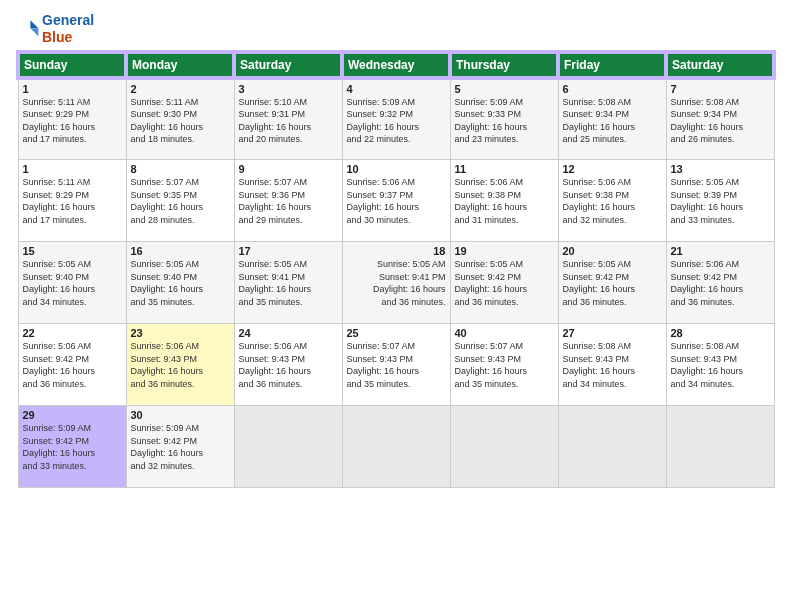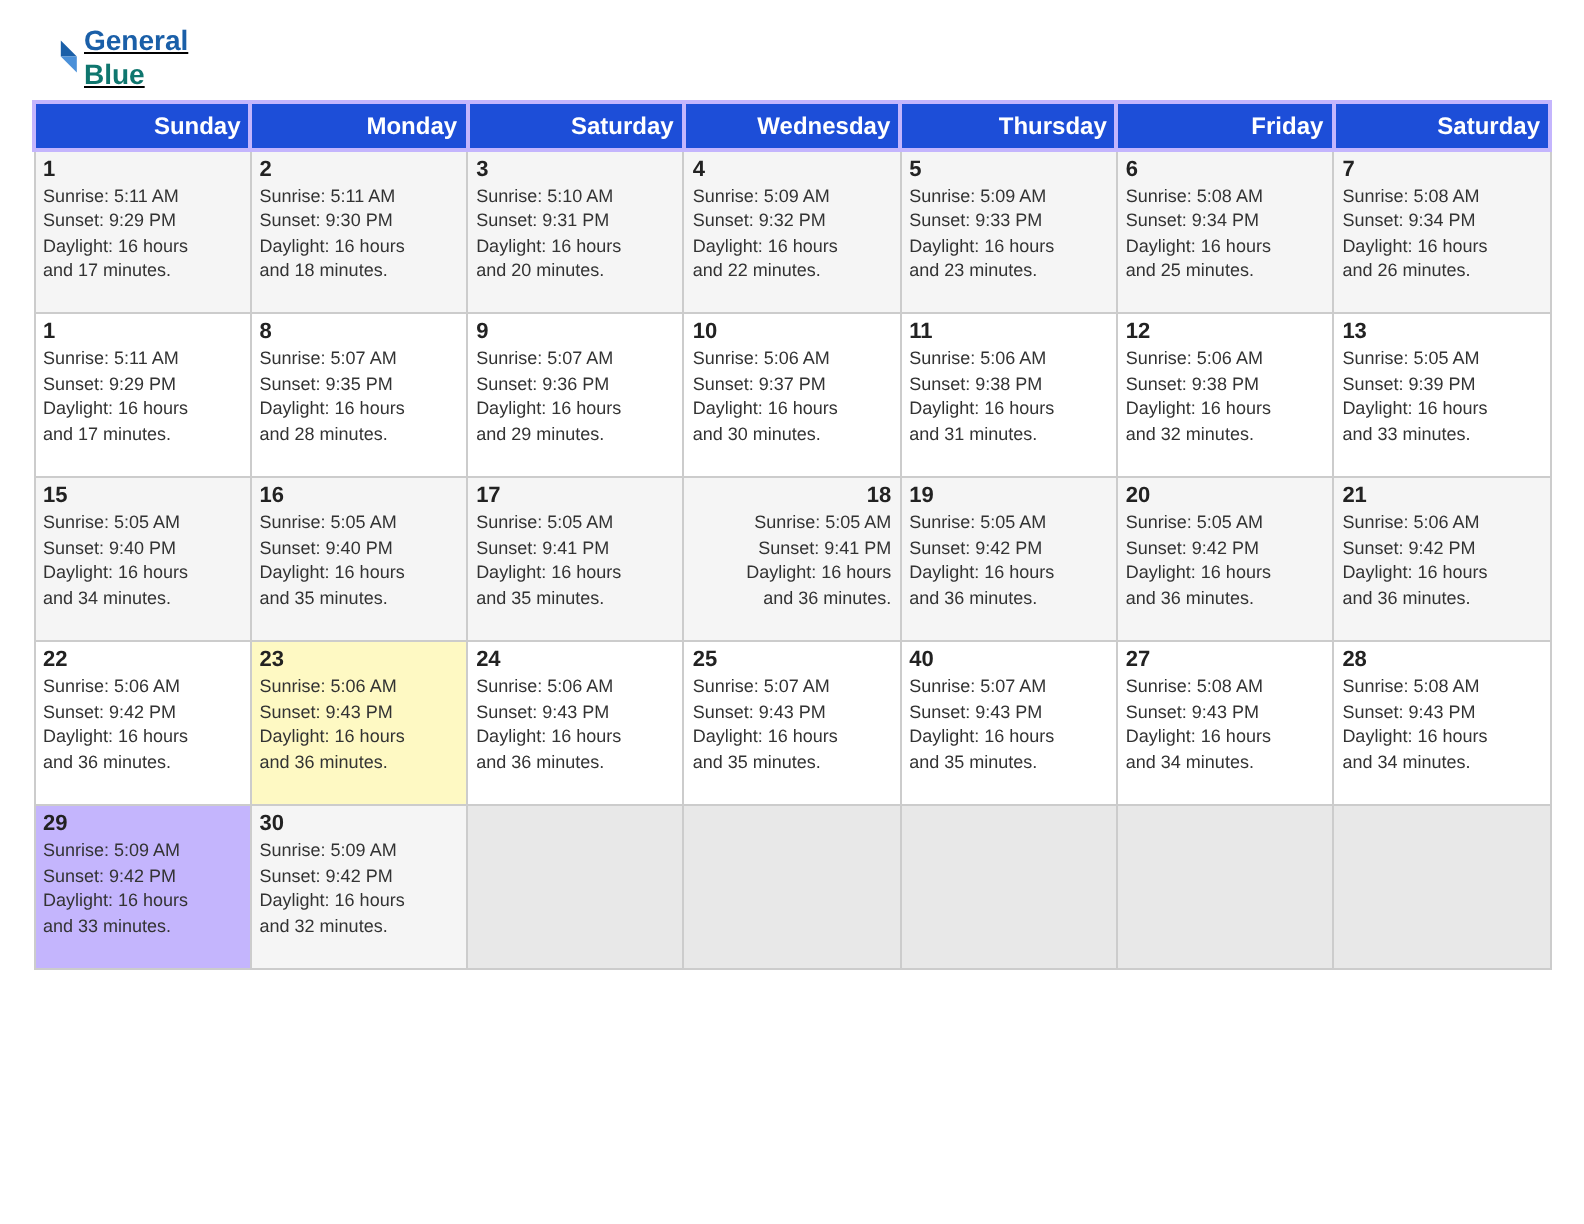--- a/index.html
+++ b/index.html
@@ -13,21 +13,20 @@
     .page {
       width: 792px;
       height: 612px;
       padding: 12px 16px;
     }
     .header {
       display: flex;
       align-items: flex-start;
       justify-content: space-between;
       margin-bottom: 4px;
-      text-decoration: underline;
     }
     .logo {
       display: flex;
       align-items: center;
     }
     .logo-text {
       font-size: 14px;
       font-weight: bold;
       color: #333;
       line-height: 1.2;
@@ -51,27 +50,27 @@
     .location {
       font-size: 13px;
       color: #333;
     }
     .calendar {
       width: 100%;
       border-collapse: collapse;
       table-layout: fixed;
     }
     .calendar thead tr th {
-      background-color: #1d4ed8;
+      background-color: #15803d;
       color: #fff;
       font-size: 12px;
       font-weight: bold;
       padding: 4px 4px;
-      text-align: right;
-      border: 2px solid #c4b5fd;
+      text-align: left;
+      border: 4px solid #c4b5fd;
     }
     .calendar tbody tr td {
       vertical-align: top;
       border: 1px solid #ccc;
       padding: 3px 4px;
       font-size: 9.5px;
       color: #333;
       background: #fff;
       height: 82px;
     }
@@ -103,21 +102,21 @@
 <div class="page">
   <div class="header">
     <div class="logo">
       <svg class="logo-icon" viewBox="0 0 30 30" xmlns="http://www.w3.org/2000/svg">
         <rect width="30" height="30" fill="white"></rect>
         <polygon points="18,4 28,14 18,14" fill="#1a5fa8"></polygon>
         <polygon points="18,14 28,14 28,24" fill="#4a90d9"></polygon>
       </svg>
       <div class="logo-text">
         <div><span>General</span></div>
-        <div style="color:#0f766e;">Blue</div>
+        <div style="color:#c2410c;">Blue</div>
       </div>
     </div>
     <div class="title-section">
       <div class="month-year"></div>
       <div class="location"></div>
     </div>
   </div>
 
   <table class="calendar">
     <thead>

